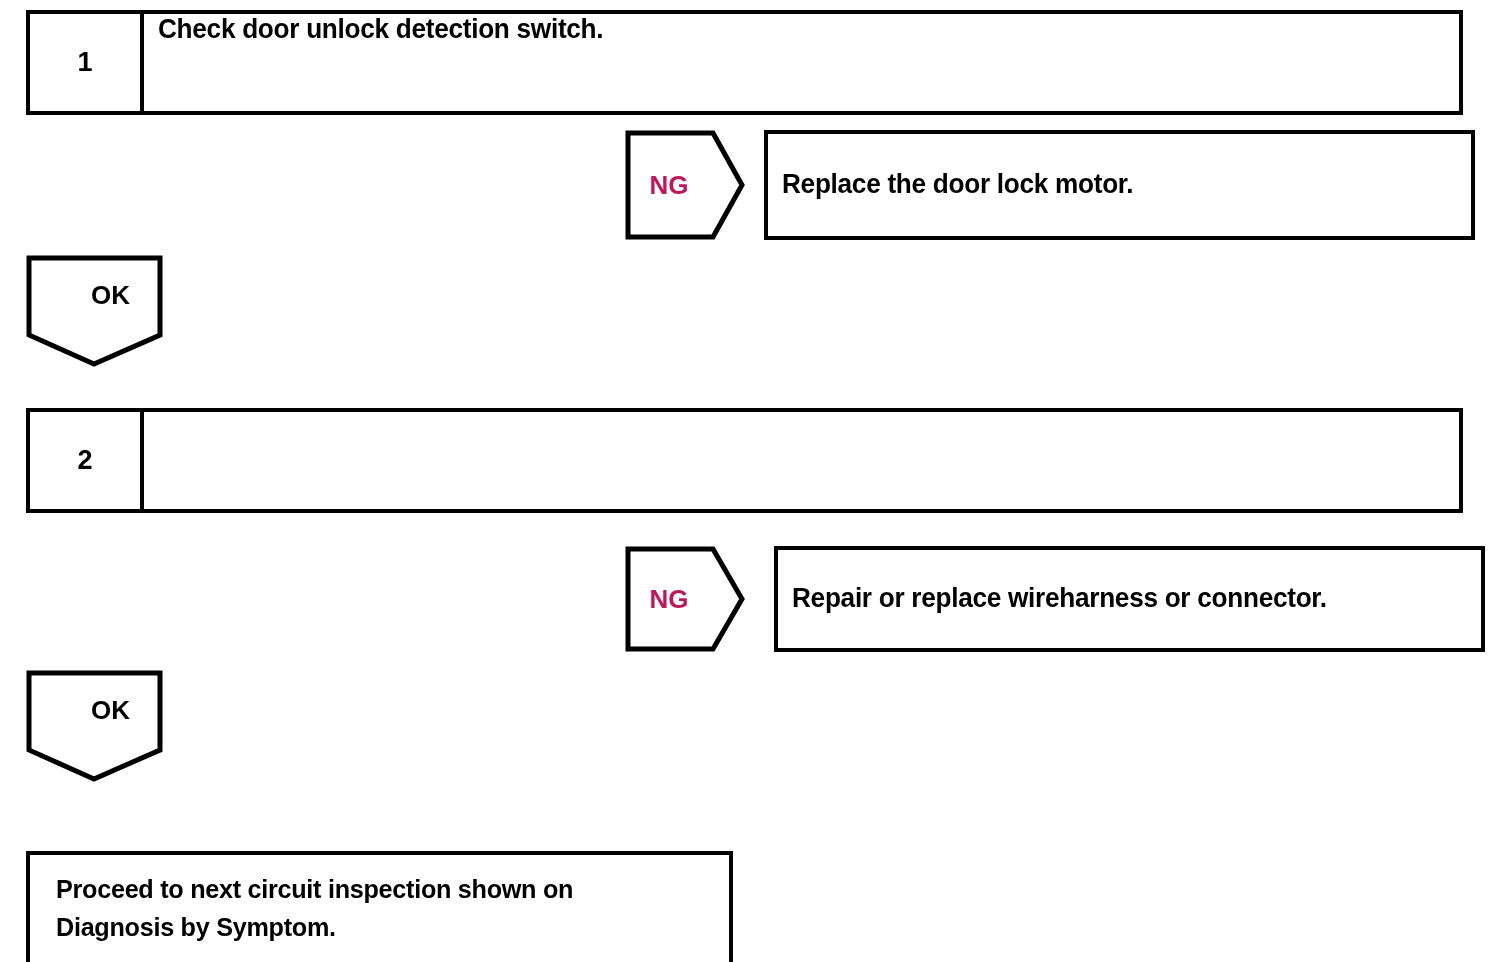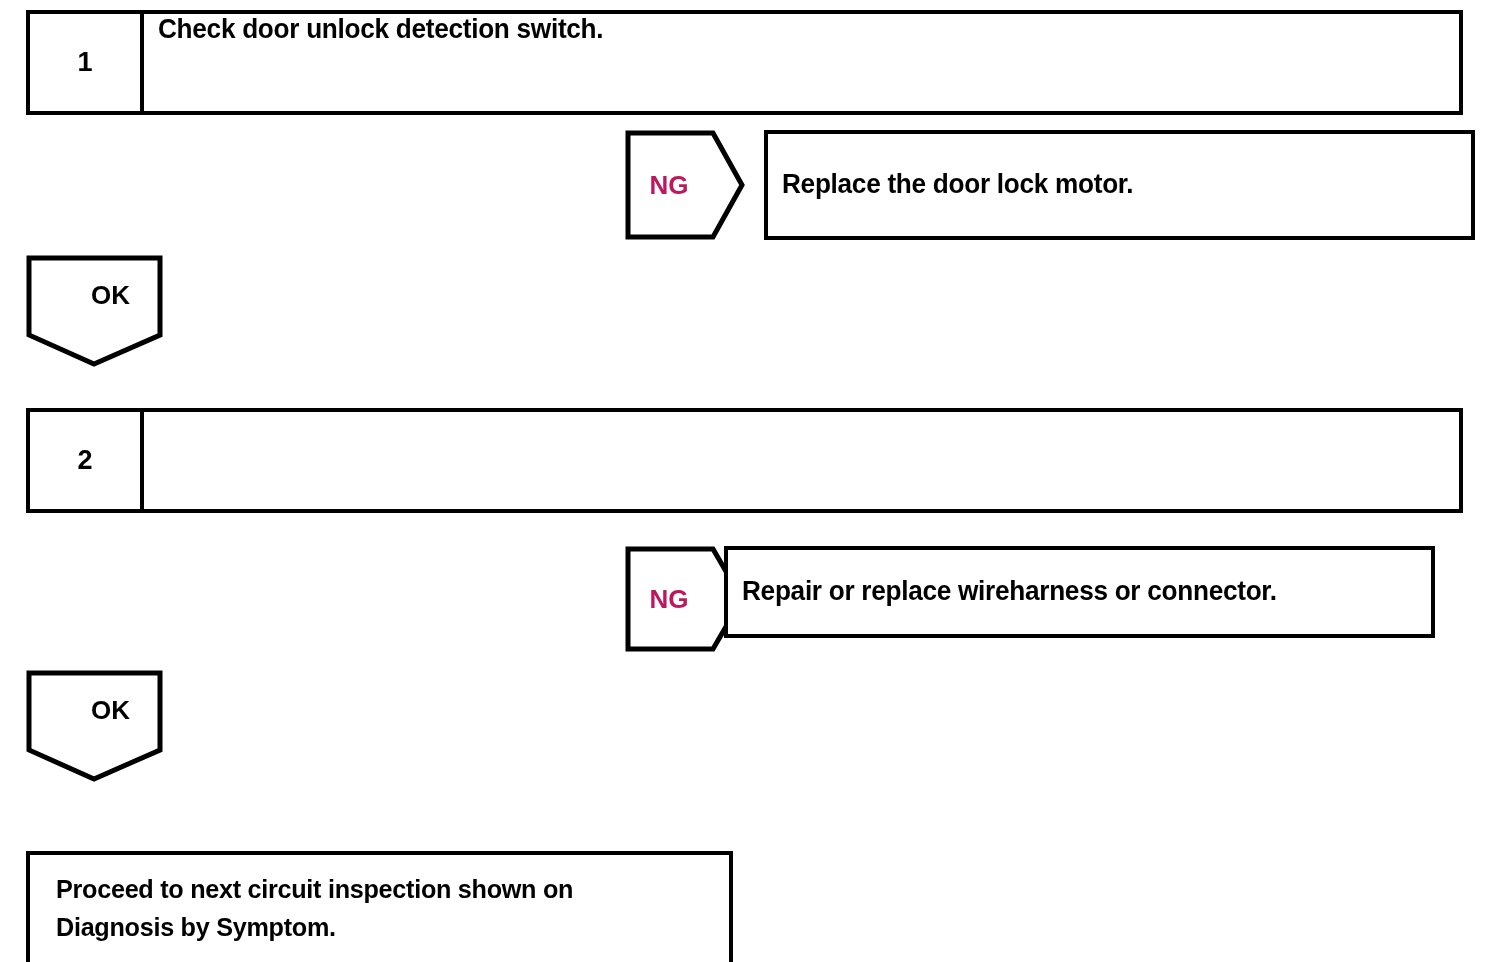--- a/index.html
+++ b/index.html
@@ -181,21 +181,21 @@
     <div class="step-num">2</div>
   </div>
 
   <div class="ng-arrow" style="left:625px; top:546px; width:120px; height:106px;">
     <svg width="120" height="106" viewBox="0 0 120 106" aria-hidden="true">
       <polygon points="3,3 88,3 117,53 88,103 3,103" fill="#ffffff" stroke="#000000" stroke-width="5" stroke-linejoin="miter"></polygon>
     </svg>
     <span class="arrow-label">NG</span>
   </div>
 
-  <div class="node result-box" style="left:724px; top:546px; width:711px; height:92px;">
+  <div class="node result-box" style="left:774px; top:546px; width:711px; height:106px;">
     <span class="line-wrap">Repair or replace wireharness or connector.</span>
   </div>
 
   <div class="ok-arrow" style="left:26px; top:670px; width:137px; height:112px;">
     <svg width="137" height="112" viewBox="0 0 137 112" aria-hidden="true">
       <polygon points="3,3 134,3 134,80 68,109 3,80" fill="#ffffff" stroke="#000000" stroke-width="5" stroke-linejoin="miter"></polygon>
     </svg>
     <span class="arrow-label">OK</span>
   </div>
 

